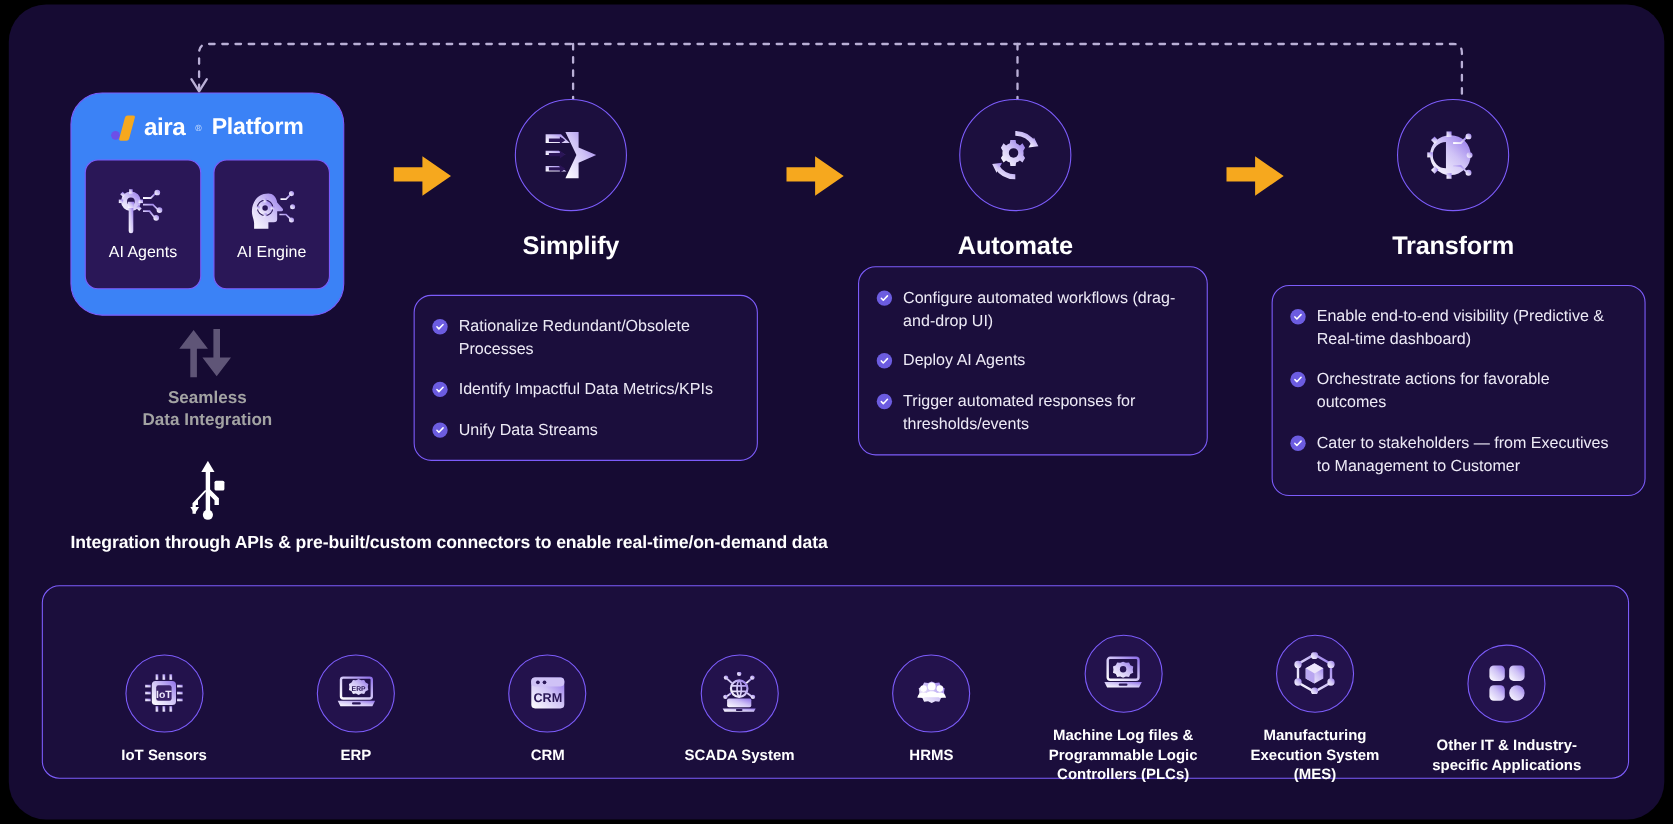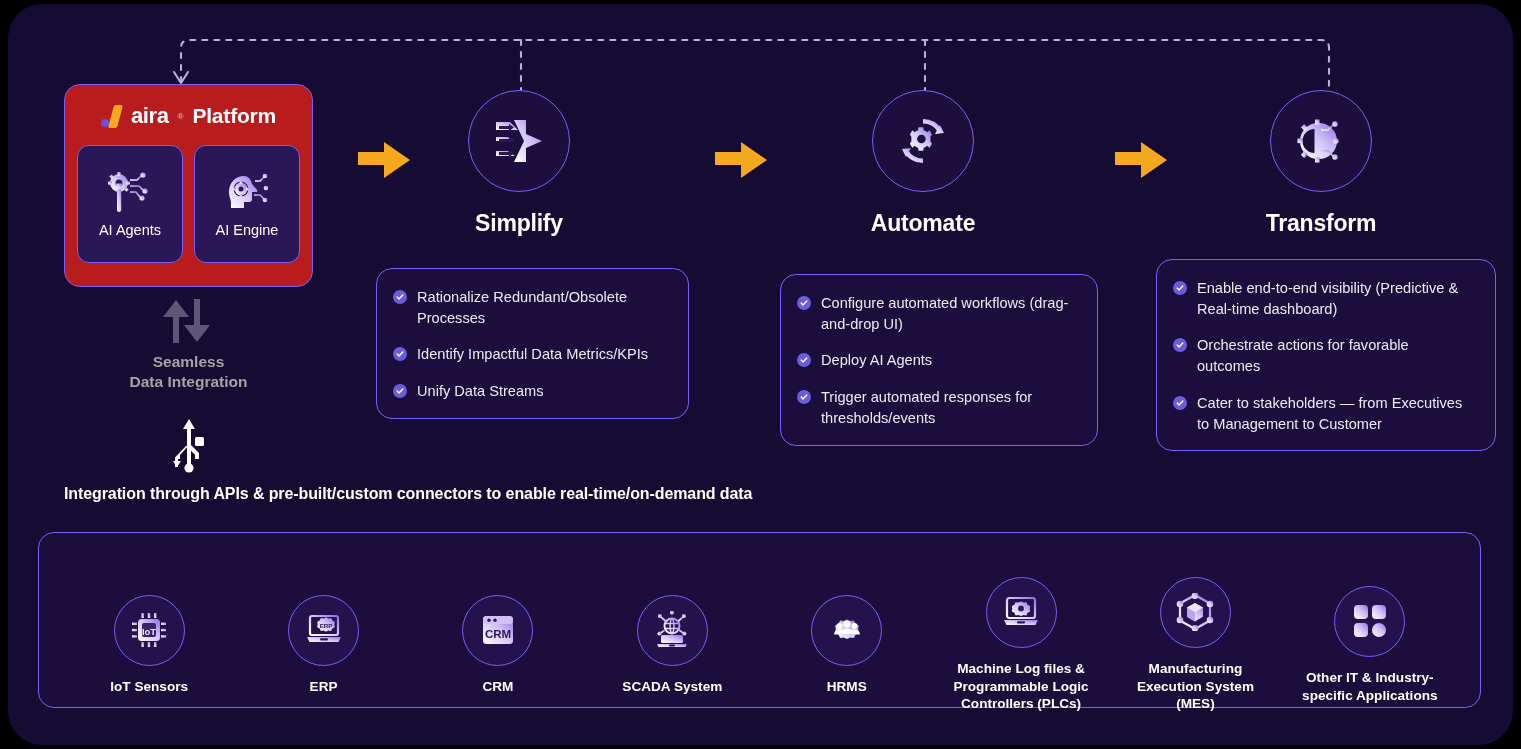--- a/index.html
+++ b/index.html
@@ -17,23 +17,23 @@
     overflow: hidden;
   }
 
   
   .loop { position: absolute; left: 0; top: 0; width: 1505px; height: 741px; pointer-events: none; }
 
   
   #platform {
     position: absolute; left: 56px; top: 80px;
     width: 249px; height: 203px;
-    background: #b91c1c;
+    background: #3b82f6;
     border: 1.6px solid #7C5CFA;
-    border-radius: 16px;
+    border-radius: 29px;
     padding: 14px 12px 12px 12px;
   }
   .brand-row { display: flex; align-items: center; justify-content: center; gap: 9px; height: 34px; }
   .brand-logo { display: flex; align-items: flex-end; gap: 1px; }
   .brand-dot { width: 8px; height: 8px; border-radius: 50%; background: #6C4FE8; margin-bottom: 1px; }
   .brand-slash {
     width: 9px; height: 23px; background: #F6A81E;
     transform: skewX(-15deg); border-radius: 2px; margin-left: 1px;
   }
   .brand-aira { color: #FFFFFF; font-size: 22px; font-weight: 700; letter-spacing: -0.4px; margin-left: 2px; }
@@ -323,21 +323,21 @@
           <path d="M27 49a22 22 0 0 1-19-11l4-2A17.6 17.6 0 0 0 27 44.5z" fill="url(#gIcon)"></path>
           <path d="M10 43l-4-8 9-1z" fill="url(#gIcon)"></path>
           <path d="M31.2 18.3l2.3-2 2.4 4.1-1.6 2.6a9.6 9.6 0 0 1 0 4.1l1.6 2.6-2.4 4.1-2.3-2a9.6 9.6 0 0 1-3.5 2l-.4 3h-4.8l-.4-3a9.6 9.6 0 0 1-3.5-2l-2.3 2-2.4-4.1 1.6-2.6a9.6 9.6 0 0 1 0-4.1l-1.6-2.6 2.4-4.1 2.3 2a9.6 9.6 0 0 1 3.5-2l.4-3h4.8l.4 3a9.6 9.6 0 0 1 3.5 2z" fill="url(#gIcon)"></path>
           <circle cx="25.4" cy="25" r="4.3" fill="#1C0F3E"></circle>
         </svg>
       </span>
     </div>
     <div class="title">Automate</div>
   </div>
 
-  <div class="bcard" style="left:772px; top:270px; width:318px;">
+  <div class="bcard" style="left:772px; top:238px; width:318px;">
     <ul>
       <li>
         <span class="chk">
           <svg width="8" height="8" viewBox="0 0 8 8">
               <path d="M1.2 4.1l1.8 1.9L6.8 2" fill="none" stroke="#FFFFFF" stroke-width="1.4" stroke-linecap="round" stroke-linejoin="round"></path>
             </svg>
         </span>
         <span class="btxt">Configure automated workflows (drag-and-drop UI)</span>
       </li>
       <li>

